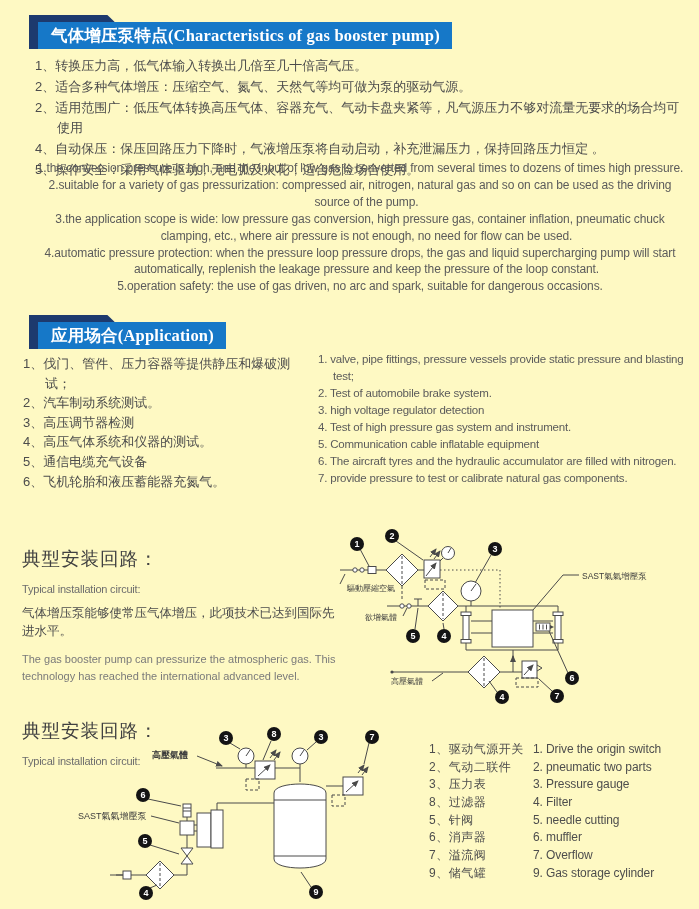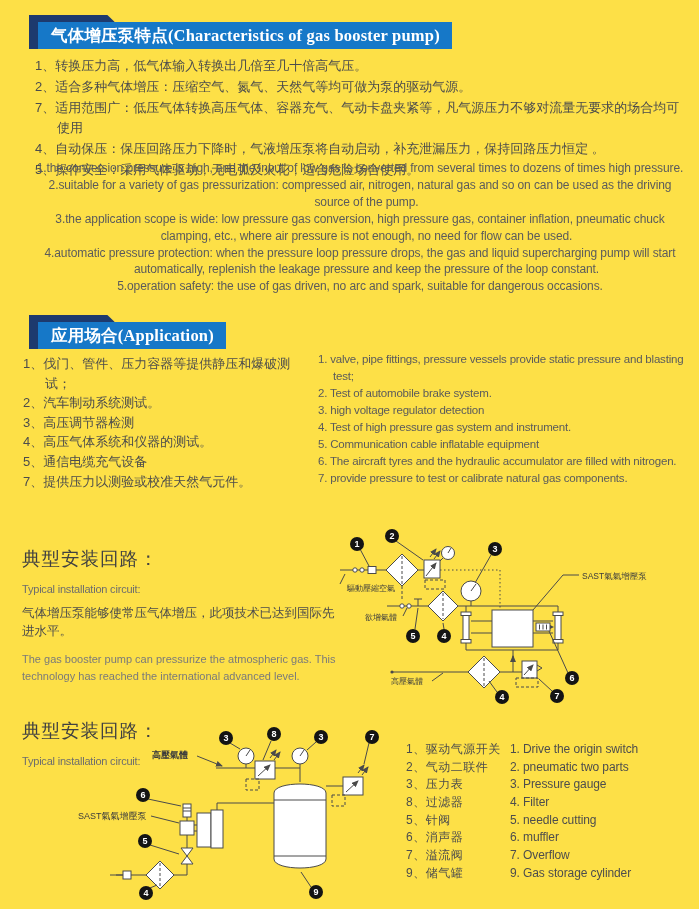--- a/index.html
+++ b/index.html
@@ -1,16 +1,16 @@
 <!DOCTYPE html>
 <html><head>
 <meta charset="utf-8">
 <style>
   html,body{margin:0;padding:0;background:#fff;}
-  .page{position:relative;width:699px;height:909px;background:#fde047;overflow:hidden;
+  .page{position:relative;width:699px;height:909px;background:#fef9c3;overflow:hidden;
         font-family:"Liberation Sans",sans-serif;}
   
   .banner{position:absolute;height:27px;}
   .banner .tab{position:absolute;left:-9px;top:-7px;width:98px;height:34px;background:#1d3a6e;
                clip-path:polygon(0 0,80% 0,100% 55%,100% 100%,0 100%);}
   .banner .face{position:relative;display:inline-block;background:#1678c8;color:#fff;
                 font-family:"Liberation Serif",serif;font-weight:bold;font-size:16.5px;
                 line-height:27px;padding:0 12px 0 13px;letter-spacing:.2px;white-space:nowrap;}
   
   ul.plain{list-style:none;margin:0;padding:0;position:absolute;}
@@ -19,21 +19,21 @@
   .app-cn  li{font-size:13px;line-height:19.6px;color:#4c4c4c;padding-left:22px;text-indent:-22px;}
   .app-en  li{font-size:11.5px;line-height:17px;color:#5b5b5b;padding-left:15px;text-indent:-15px;letter-spacing:-.2px;}
   
   .h-cn{font-size:18.5px;color:#414141;letter-spacing:1px;}
   .h-en{font-size:11px;color:#6d6d6d;margin-top:12px;letter-spacing:-.2px;}
   .desc-cn{font-size:12.5px;line-height:18px;color:#4c4c4c;margin-top:9px;font-family:Liberation Serif, serif;}
   .desc-en{font-size:11px;line-height:16.5px;color:#7a7a7a;margin-top:11px;}
   .absblk{position:absolute;}
   
   .parts{position:absolute;left:406px;top:741px;}
-  .parts .row{display:flex;height:17.7px;line-height:17.7px;}
+  .parts .row{display:flex;height:17.7px;line-height:17.7px;margin-left:23px;}
   .parts .cn{width:104px;font-size:12px;color:#4d4d4d;letter-spacing:.5px;}
   .parts .en{font-size:12px;color:#4d4d4d;letter-spacing:-.1px;}
   
   .diag{position:absolute;}
   .bln{fill:#141414;stroke:none;}
   .blntx{fill:#fff;font-size:9px;font-weight:bold;text-anchor:middle;font-family:"Liberation Sans",sans-serif;}
   .dlabel{fill:#3c3c3c;font-size:8px;stroke:none;font-family:"Liberation Sans",sans-serif;}
   .dlabel9{fill:#3c3c3c;font-size:9px;stroke:none;font-family:"Liberation Sans",sans-serif;}
 </style>
 </head>
@@ -42,21 +42,21 @@
 <div class="page">
 
   <div class="banner" style="left:38px;top:22px;">
     <span class="tab"></span>
     <span class="face">气体增压泵特点(Characteristics of gas booster pump)</span>
   </div>
 
   <ul class="plain feat-cn" style="left:35px;top:56px;width:650px;">
     <li>1、转换压力高，低气体输入转换出几倍至几十倍高气压。</li>
     <li>2、适合多种气体增压：压缩空气、氮气、天然气等均可做为泵的驱动气源。</li>
-    <li>7、适用范围广：低压气体转换高压气体、容器充气、气动卡盘夹紧等，凡气源压力不够对流量无要求的场合均可使用</li>
+    <li>2、适用范围广：低压气体转换高压气体、容器充气、气动卡盘夹紧等，凡气源压力不够对流量无要求的场合均可使用</li>
     <li>4、自动保压：保压回路压力下降时，气液增压泵将自动启动，补充泄漏压力，保持回路压力恒定 。</li>
     <li>5、操作安全：采用气体驱动，无电弧及火花，适合危险场合使用。</li>
   </ul>
 
   <ul class="plain feat-en" style="left:30px;top:160px;width:660px;text-align:center;">
     <li>1.the conversion pressure is high, and the input of low gas is converted from several times to dozens of times high pressure.</li>
     <li>2.suitable for a variety of gas pressurization: compressed air, nitrogen, natural gas and so on can be used as the driving source of the pump.</li>
     <li>3.the application scope is wide: low pressure gas conversion, high pressure gas, container inflation, pneumatic chuck clamping, etc., where air pressure is not enough, no need for flow can be used.</li>
     <li>4.automatic pressure protection: when the pressure loop pressure drops, the gas and liquid supercharging pump will start automatically, replenish the leakage pressure and keep the pressure of the loop constant.</li>
     <li>5.operation safety: the use of gas driven, no arc and spark, suitable for dangerous occasions.</li>
@@ -66,21 +66,21 @@
     <span class="tab"></span>
     <span class="face">应用场合(Application)</span>
   </div>
 
   <ul class="plain app-cn" style="left:23px;top:354px;width:290px;">
     <li>1、伐门、管件、压力容器等提供静压和爆破测试；</li>
     <li>2、汽车制动系统测试。</li>
     <li>3、高压调节器检测</li>
     <li>4、高压气体系统和仪器的测试。</li>
     <li>5、通信电缆充气设备</li>
-    <li>7、提供压力以测验或校准天然气元件。</li>
+    <li>6、飞机轮胎和液压蓄能器充氮气。</li>
   </ul>
 
   <ul class="plain app-en" style="left:318px;top:351px;width:378px;">
     <li>1. valve, pipe fittings, pressure vessels provide static pressure and blasting test;</li>
     <li>2. Test of automobile brake system.</li>
     <li>3. high voltage regulator detection</li>
     <li>4. Test of high pressure gas system and instrument.</li>
     <li>5. Communication cable inflatable equipment</li>
     <li>6. The aircraft tyres and the hydraulic accumulator are filled with nitrogen.</li>
     <li>7. provide pressure to test or calibrate natural gas components.</li>

